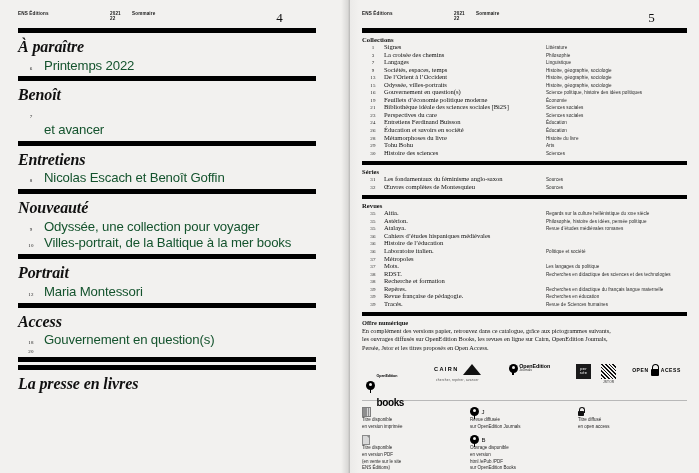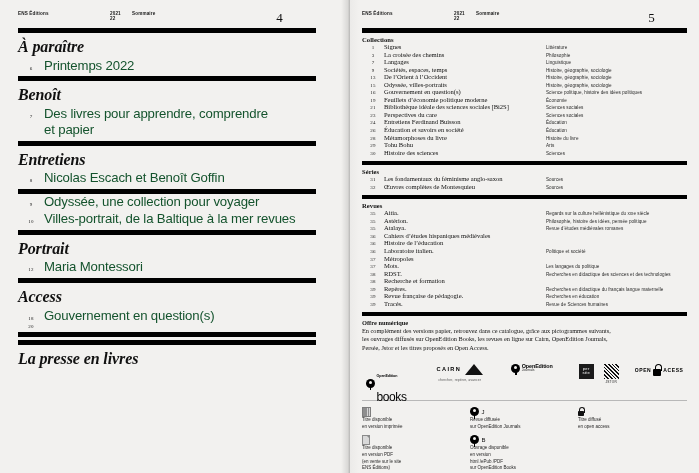--- a/index.html
+++ b/index.html
@@ -201,22 +201,22 @@
     left: 3.7px; top: 7px;
   }
   .oe-stack { line-height: 1; }
   .oe-small {
     font-family: "Liberation Sans", sans-serif;
     font-size: 3.6px; font-weight: bold; color: #000;
     letter-spacing: -0.05px;
   }
   .oe-big {
     font-family: "Liberation Sans", sans-serif;
-    font-size: 12px; font-weight: normal; color: #000;
-    letter-spacing: -0.4px; display: block; margin-top: 11px;
+    font-size: 10px; font-weight: bold; color: #000;
+    letter-spacing: -0.4px; display: block; margin-top: 18px;
   }
   .oe-j-big {
     font-family: "Liberation Sans", sans-serif;
     font-size: 5.4px; font-weight: bold; color: #000;
     display: block; letter-spacing: -0.1px;
   }
   .oe-j-sub {
     font-family: "Liberation Sans", sans-serif;
     font-size: 3.4px; color: #333; display: block;
   }
@@ -351,44 +351,45 @@
         <span class="ttl">Printemps 2022</span>
       </div>
     </div>
 
     <div class="rule rule-left"></div>
     <div class="grp">
       <div class="grp-title">Benoît</div>
       <div class="entry">
         <span class="pg">7</span>
         <span class="ttl">
-          <span>Des livres pour apprendre, comprendre</span><br>
-          <span>et papier</span>
+          <br>
+          <span>et avancer</span>
         </span>
       </div>
     </div>
 
     <div class="rule rule-left"></div>
     <div class="grp">
       <div class="grp-title">Entretiens</div>
       <div class="entry">
         <span class="pg">8</span>
         <span class="ttl">Nicolas Escach et Benoît Goffin</span>
       </div>
     </div>
 
     <div class="rule rule-left"></div>
     <div class="grp">
+      <div class="grp-title">Nouveauté</div>
       <div class="entry">
         <span class="pg">9</span>
         <span class="ttl">Odyssée, une collection pour voyager</span>
       </div>
       <div class="entry">
         <span class="pg">10</span>
-        <span class="ttl">Villes-portrait, de la Baltique à la mer revues</span>
+        <span class="ttl">Villes-portrait, de la Baltique à la mer books</span>
       </div>
     </div>
 
     <div class="rule rule-left"></div>
     <div class="grp">
       <div class="grp-title">Portrait</div>
       <div class="entry">
         <span class="pg">12</span>
         <span class="ttl">Maria Montessori</span>
       </div>

